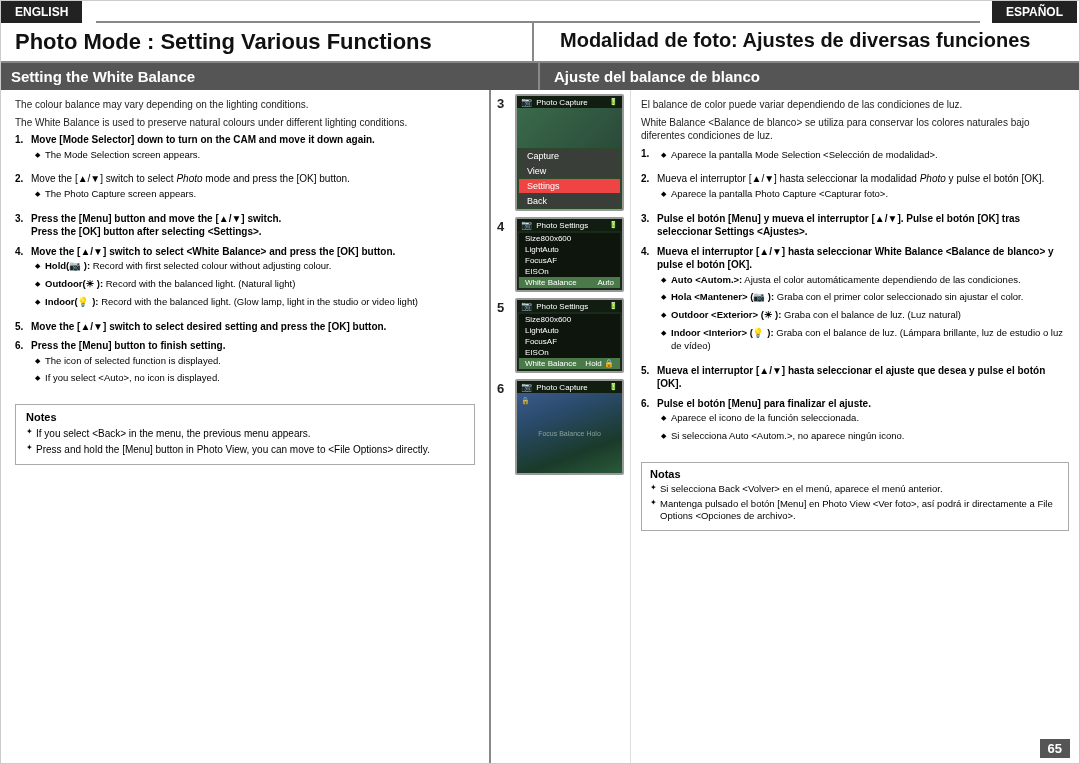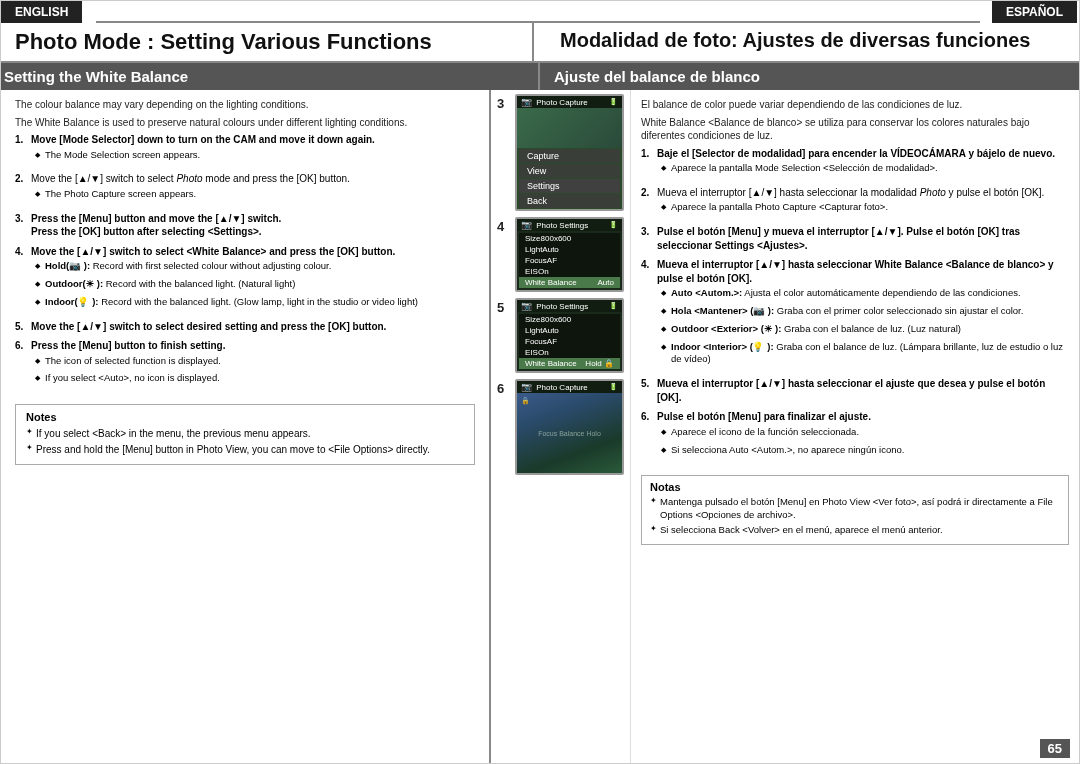--- a/index.html
+++ b/index.html
@@ -62,21 +62,21 @@
     .section-bar {
       display: flex;
       width: 100%;
     }
     .section-bar-left {
       width: 50%;
       background: #555;
       color: #fff;
       font-size: 15px;
       font-weight: bold;
-      padding: 5px 3px;
+      padding: 5px 10px;
       border-right: 2px solid #888;
     }
     .section-bar-right {
       width: 50%;
       background: #555;
       color: #fff;
       font-size: 15px;
       font-weight: bold;
       padding: 5px 14px;
     }
@@ -168,21 +168,21 @@
 
     .menu-item {
       background: rgba(60,60,60,0.85);
       color: #fff;
       padding: 2px 8px;
       margin: 1px 2px;
       font-size: 9px;
       cursor: pointer;
     }
     .menu-item.selected {
-      background: #404040;
+      background: #ef4444;
     }
 
     .cam-bg {
       height: 48px;
       background: linear-gradient(135deg, #3a6a4a 0%, #2a4a3a 40%, #1a3a2a 100%);
       position: relative;
       display: flex;
       align-items: center;
       justify-content: center;
     }
@@ -504,21 +504,20 @@
     <div class="right-content">
       <p class="intro-text">El balance de color puede variar dependiendo de las condiciones de luz.</p>
       <p class="intro-text">White Balance &lt;Balance de blanco&gt; se utiliza para conservar los colores naturales bajo diferentes condiciones de luz.</p>
 
       <div class="steps">
         <ol class="main-steps">
 
           <li>
             <span class="li-num">1.</span>
             <span class="li-body">
-              <strong>Baje el [Selector de modalidad] para encender la VÍDEOCÁMARA y bájelo de nuevo.</strong>
               <ul class="sub-bullets">
                 <li>Aparece la pantalla Mode Selection &lt;Selección de modalidad&gt;.</li>
               </ul>
             </span>
           </li>
 
           <li>
             <span class="li-num">2.</span>
             <span class="li-body">
               Mueva el interruptor [▲/▼] hasta seleccionar la modalidad <em>Photo</em> y pulse el botón [OK].
@@ -565,22 +564,22 @@
               </ul>
             </span>
           </li>
 
         </ol>
       </div>
 
       <div class="notas-box">
         <div class="notas-title">Notas</div>
         <ul class="notes-list">
+          <li>Si selecciona Back &lt;Volver&gt; en el menú, aparece el menú anterior.</li>
           <li>Mantenga pulsado el botón [Menu] en Photo View &lt;Ver foto&gt;, así podrá ir directamente a File Options &lt;Opciones de archivo&gt;.</li>
-          <li>Si selecciona Back &lt;Volver&gt; en el menú, aparece el menú anterior.</li>
         </ul>
       </div>
 
     </div>
   </div>
 
   <div class="page-num">65</div>
 
 </div>
 

